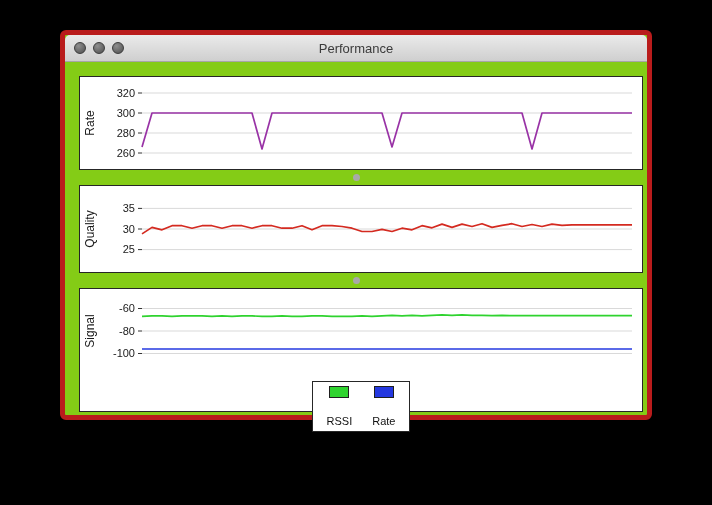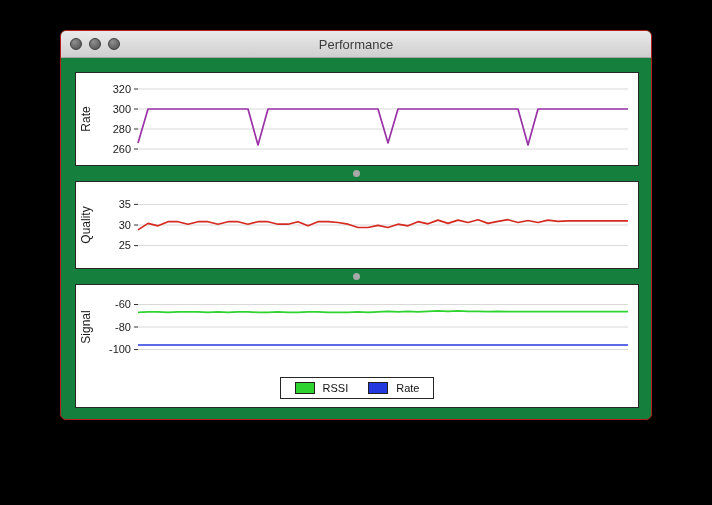--- a/index.html
+++ b/index.html
@@ -2,21 +2,21 @@
 <html><head>
 <meta charset="utf-8">
 <style>
   html,body{margin:0;padding:0;}
   body{
     width:712px;height:505px;background:#000;overflow:hidden;position:relative;
     font-family:"Liberation Sans",sans-serif;
   }
   .window{
     position:absolute;left:60px;top:30px;width:592px;height:390px;
-    background:#15803d;border:1px solid #b91c1c;border-radius:6px;
+    background:#84cc16;border:5px solid #b91c1c;border-radius:6px;
     box-sizing:border-box;box-shadow:0 18px 48px rgba(0,0,0,.75);
   }
   .titlebar{
     height:26px;border-radius:5px 5px 0 0;
     background:linear-gradient(#eaeaea,#cfcfcf);
     border-bottom:1px solid #a6a6a6;
     position:relative;display:flex;align-items:center;justify-content:center;
   }
   .title{font-size:13px;color:#3b3b3b;}
   .lights{position:absolute;left:9px;top:0;height:100%;display:flex;align-items:center;gap:7px;}
@@ -30,21 +30,21 @@
   .panel-rate{height:94px;}
   .panel-quality{height:88px;}
   .panel-signal{height:124px;}
   .panel svg{display:block;}
   .gap-row{height:15px;display:flex;align-items:center;justify-content:center;}
   .dot{width:7px;height:7px;border-radius:50%;background:#a9a9a9;}
   svg text.tick{font:11px "Liberation Sans",sans-serif;fill:#1a1a1a;}
   svg text.axis-label{font:12px "Liberation Sans",sans-serif;fill:#1a1a1a;}
   .legend-row{display:flex;justify-content:center;margin-top:8px;}
   .legend{display:flex;align-items:center;gap:20px;background:#fff;border:1px solid #262626;padding:4px 14px;}
-  .legend-item{display:flex;align-items:center;gap:8px;font-size:11px;color:#111;}
+  .legend-item{display:flex;align-items:center;gap:17px;font-size:11px;color:#111;flex-direction:column;}
   .swatch{width:20px;height:12px;border:1px solid #1f1f1f;box-sizing:border-box;display:inline-block;}
 </style>
 </head>
 <body>
 
 <div class="window">
   <div class="titlebar">
     <div class="lights">
       <button class="light"></button>
       <button class="light"></button>

